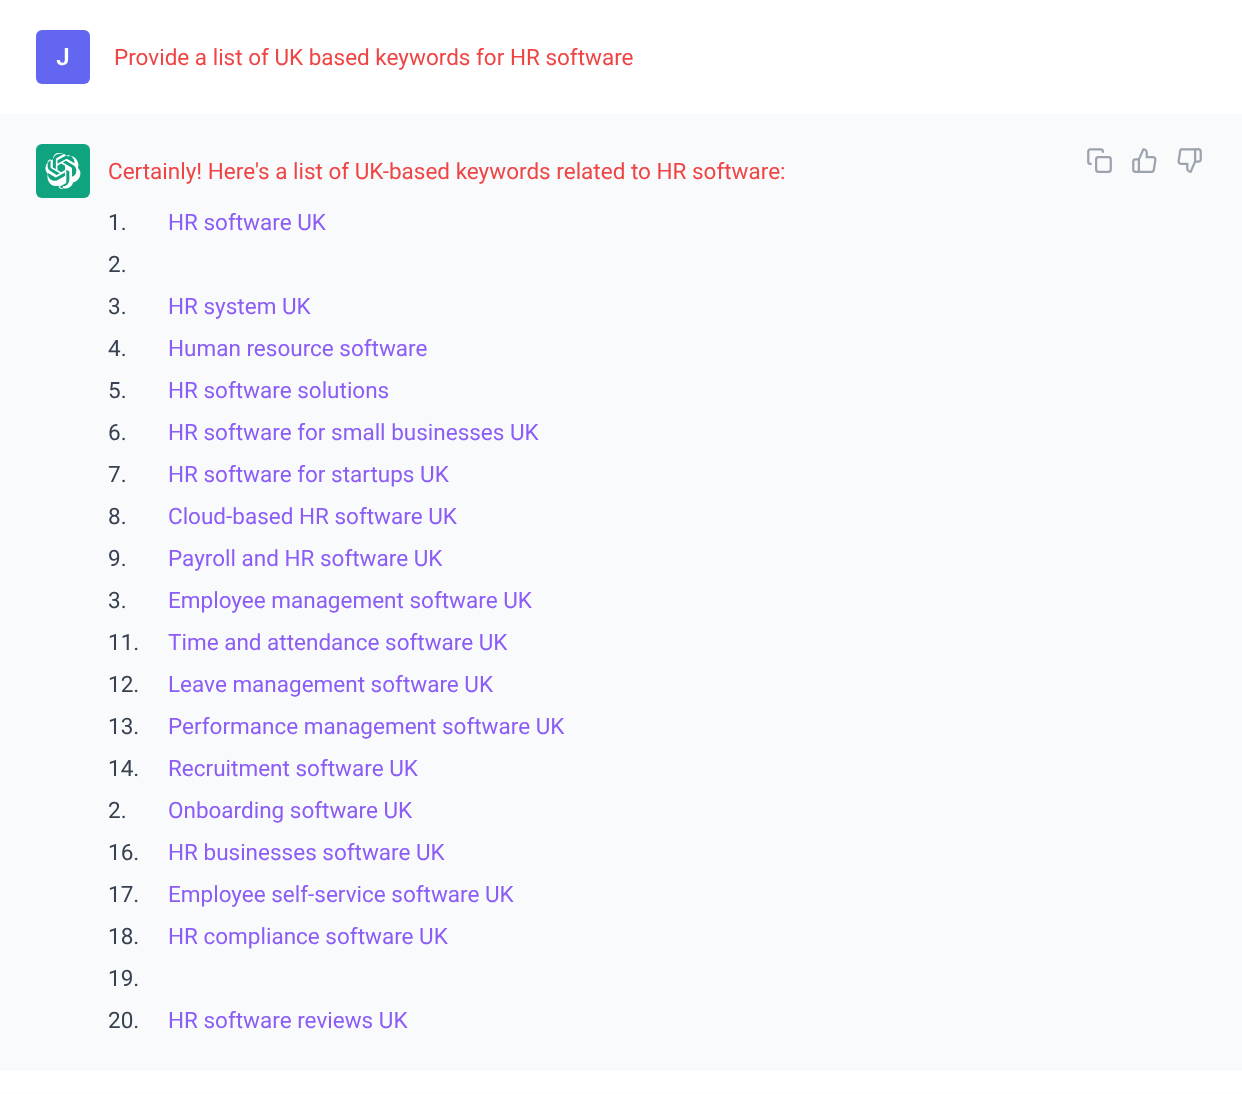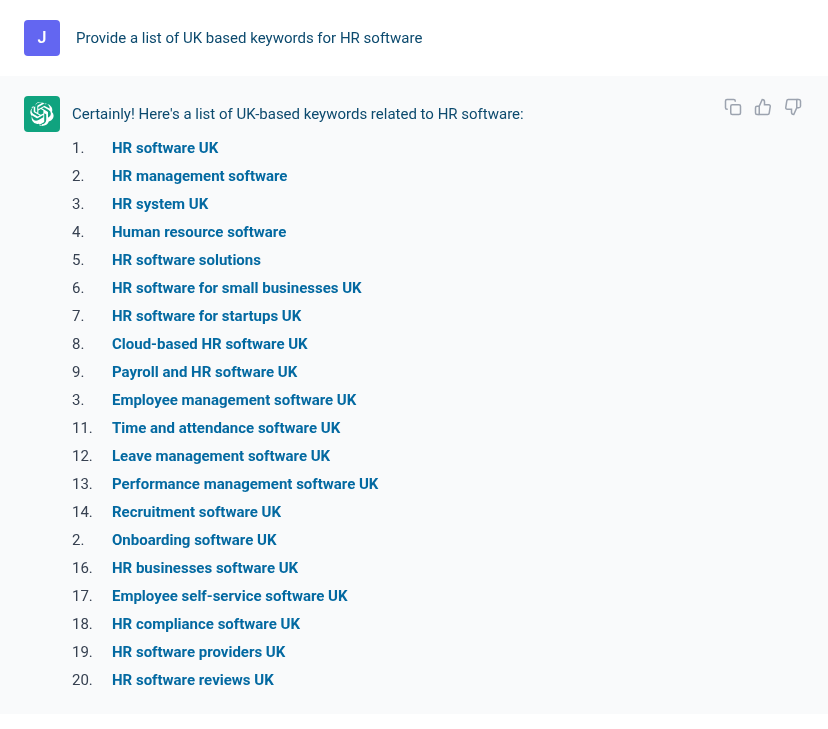--- a/index.html
+++ b/index.html
@@ -66,21 +66,21 @@
       width: 100%;
       height: 100%;
     }
 
     .message-content {
       flex: 1;
       padding-top: 6px;
     }
 
     .message-text {
-      color: #0c4a6e;
+      color: #ef4444;
       font-size: 15px;
     }
 
     .intro-text {
       margin-bottom: 8px;
     }
 
     .keyword-list {
       list-style: none;
       padding: 0;
@@ -93,22 +93,21 @@
       color: #374151;
     }
 
     .item-number {
       min-width: 40px;
       color: #374151;
       font-size: 15px;
     }
 
     .item-text {
-      color: #0369a1;
-      font-weight: bold;
+      color: #8b5cf6;
     }
 
     .action-buttons {
       position: absolute;
       top: 20px;
       right: 24px;
       display: flex;
       gap: 8px;
       align-items: center;
     }
@@ -155,21 +154,20 @@
     <div class="message-content">
       <div class="intro-text message-text">Certainly! Here's a list of UK-based keywords related to HR software:</div>
 
       <ol class="keyword-list" id="keyword-list-container">
       <li>
             <span class="item-number">1.</span>
             <span class="item-text">HR software UK</span>
           </li>
           <li>
             <span class="item-number">2.</span>
-            <span class="item-text">HR management software</span>
           </li>
           <li>
             <span class="item-number">3.</span>
             <span class="item-text">HR system UK</span>
           </li>
           <li>
             <span class="item-number">4.</span>
             <span class="item-text">Human resource software</span>
           </li>
           <li>
@@ -223,21 +221,20 @@
           <li>
             <span class="item-number">17.</span>
             <span class="item-text">Employee self-service software UK</span>
           </li>
           <li>
             <span class="item-number">18.</span>
             <span class="item-text">HR compliance software UK</span>
           </li>
           <li>
             <span class="item-number">19.</span>
-            <span class="item-text">HR software providers UK</span>
           </li>
           <li>
             <span class="item-number">20.</span>
             <span class="item-text">HR software reviews UK</span>
           </li>
         </ol>
     </div>
 
     <div class="action-buttons">
       <button class="action-btn" title="Copy">

